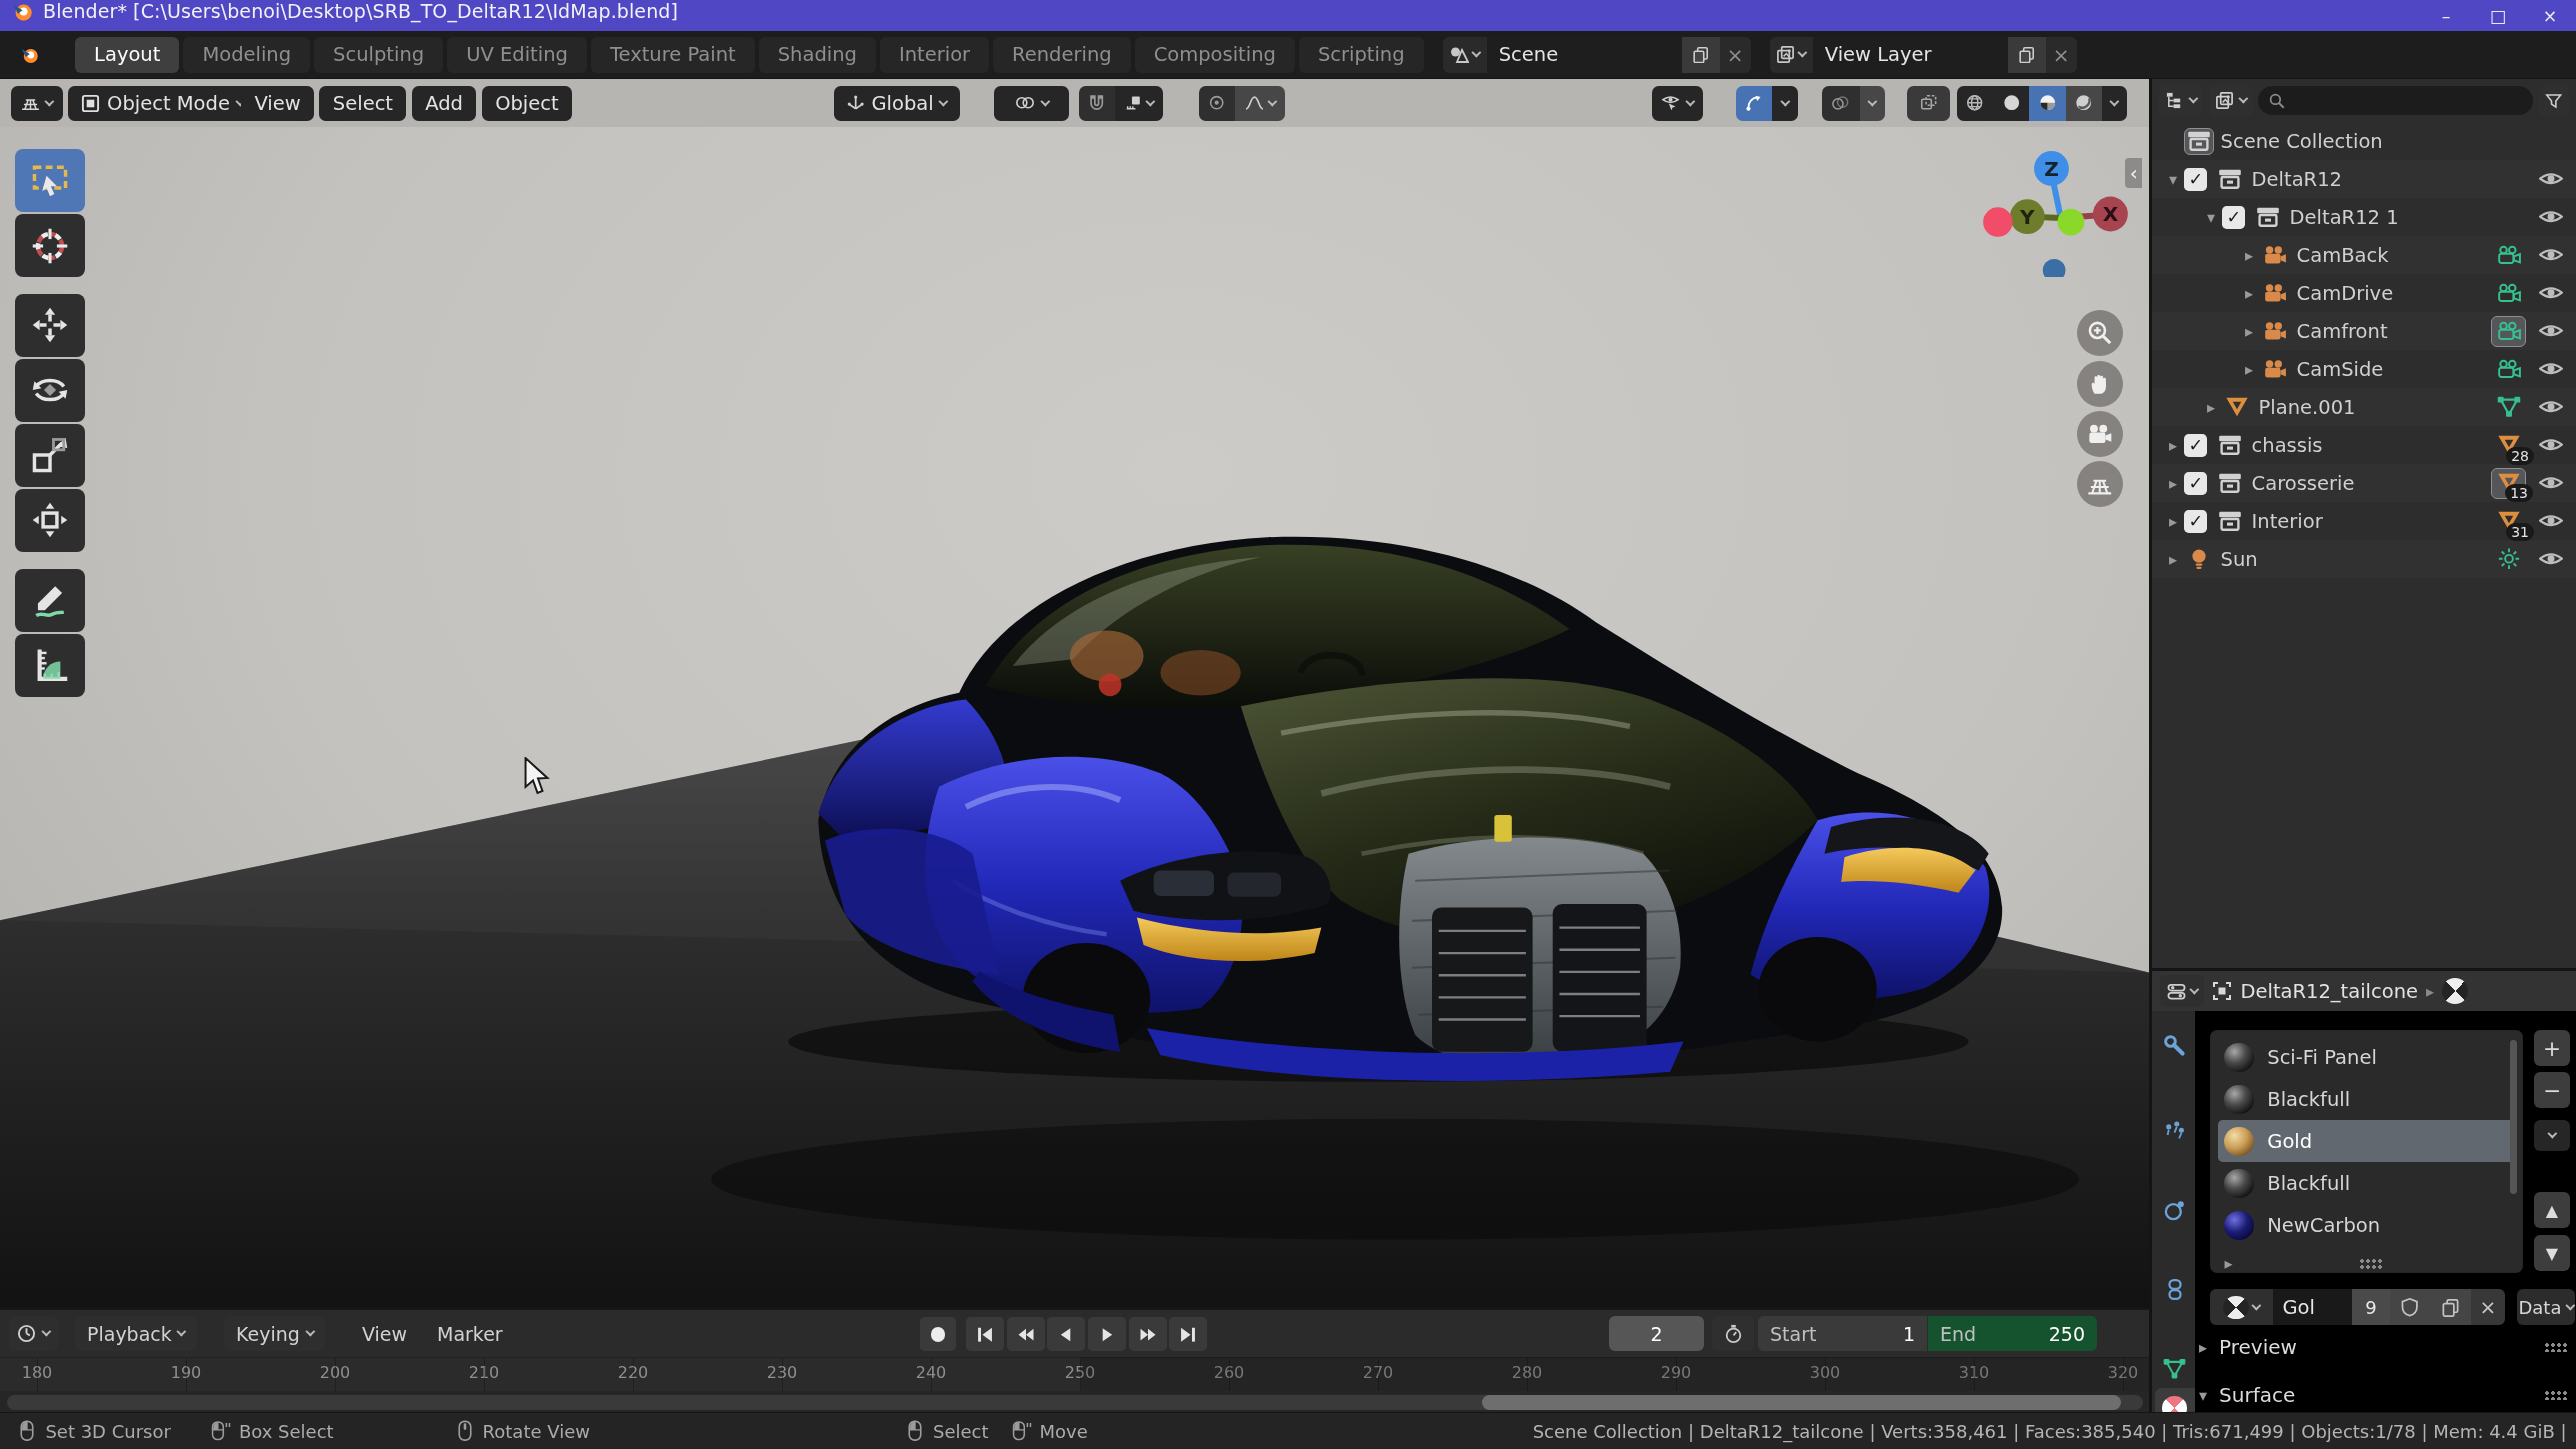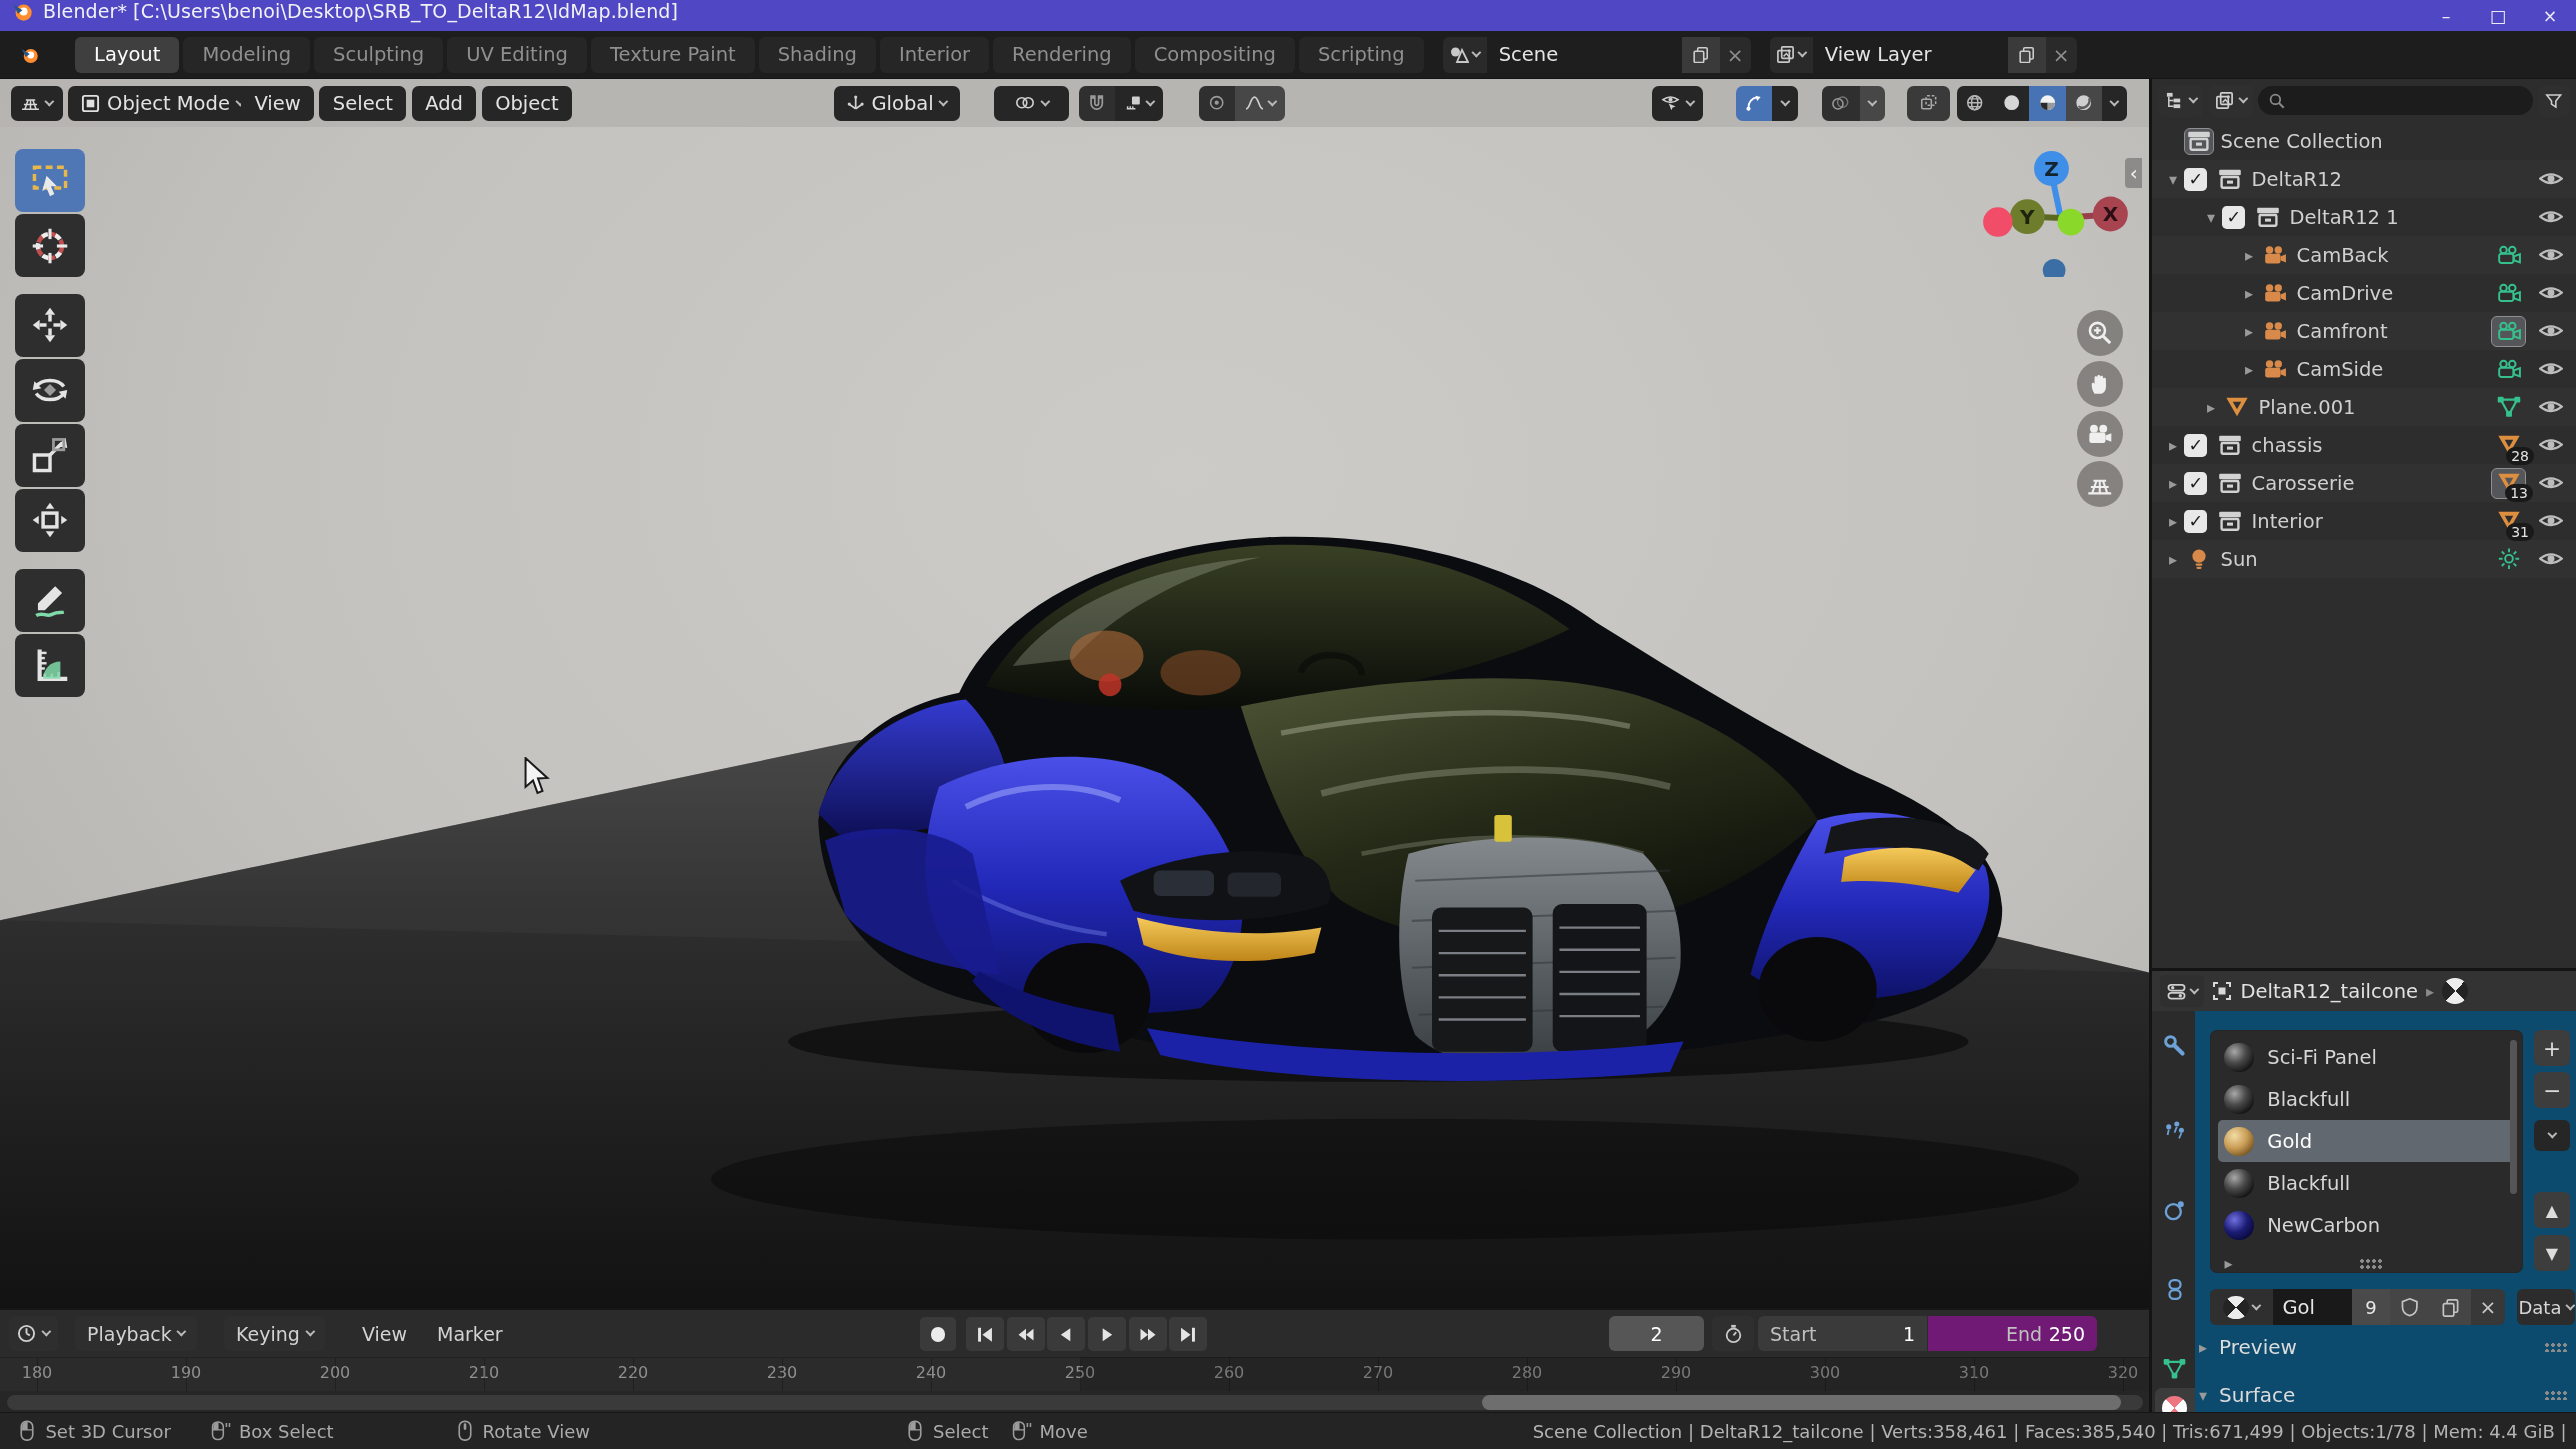--- a/index.html
+++ b/index.html
@@ -30,21 +30,21 @@
   .idblock .ib-x{background:#2a2a2a;display:flex;align-items:center;justify-content:center;width:31px;color:#8f8f8f;font-size:20px;}
 
   .chev{width:8.7px;height:8.7px;border-right:2px solid #b9b9b9;border-bottom:2px solid #b9b9b9;transform:rotate(45deg);margin-top:-4px;}
   .chev.sm{width:6.7px;height:6.7px;}
 
   
   #viewport{position:absolute;left:0;top:79px;width:2149px;height:1229px;overflow:hidden;
     background:radial-gradient(ellipse at 55% 32%,#cdcbc8 0%,#c4c2bf 55%,#b0aeab 100%);}
   #timeline{position:absolute;left:0;top:1308px;width:2149px;height:104px;background:#2b2b2b;border-top:2px solid #171717;}
   #outliner{position:absolute;left:2152px;top:79px;width:424px;height:889px;background:#2d2d2d;}
-  #props{position:absolute;left:2152px;top:971px;width:424px;height:441px;background:#0c4a6e;}
+  #props{position:absolute;left:2152px;top:971px;width:424px;height:441px;background:#000000;}
   #vsep{position:absolute;left:2149px;top:79px;width:2.7px;height:1333px;background:#141414;}
   #hsep-op{position:absolute;left:2152px;top:968px;width:424px;height:2.7px;background:#141414;}
   #statusbar{position:absolute;left:0;top:1412px;width:2576px;height:37px;background:#242424;border-top:1.3px solid #161616;display:flex;align-items:center;font-size:18px;color:#ababab;}
 
   
   #vp-header{position:absolute;left:0;top:0;width:2149px;height:48px;background:rgba(182,180,177,.96);display:flex;align-items:center;}
   .vbtn{height:35px;background:#262626;border-radius:6.7px;display:flex;align-items:center;justify-content:center;padding:0 13.4px;font-size:19.5px;color:#e3e3e3;gap:6.7px;position:absolute;top:6.7px;}
   .vgrp{position:absolute;top:6.7px;height:35px;display:flex;border-radius:6.7px;overflow:hidden;}
   .vgrp .cell{height:100%;background:#262626;display:flex;align-items:center;justify-content:center;padding:0 9.4px;gap:5.4px;}
   .cell.dim{background:#2f2f2f;color:#9a9a9a;}
@@ -876,21 +876,21 @@
     <div class="tbtn" style="left:1609px;width:95px;background:#565656;justify-content:center;color:#fff">2</div>
     <div class="tbtn" style="left:1712px;width:42px;padding:0;background:#2f2f2f;justify-content:center">
         <svg class="ic" width="19" height="20" style="color:#c8c8c8" viewBox="0 0 28 30">
           <use href="#i-stopwatch"></use>
         </svg>
       </div>
     <div class="tbtn" style="left:1758px;width:169px;background:#3a3a3a;border-radius:6px 0 0 6px;justify-content:space-between">
         <span style="color:#c0c0c0">Start</span>
         <span style="color:#fff">1</span>
       </div>
-    <div class="tbtn" style="left:1928px;width:169px;background:#701a75;border-radius:0 6px 6px 0;justify-content:flex-end">
+    <div class="tbtn" style="left:1928px;width:169px;background:#14532d;border-radius:0 6px 6px 0;justify-content:space-between">
         <span style="color:#c0c0c0">End</span>
         <span style="color:#fff">250</span>
       </div>
   </div>
   <div id="ruler">
     <div>
         <div class="tick" style="--i: 0;">180</div>
         <div class="tick" style="--i: 1;">190</div>
         <div class="tick" style="--i: 2;">200</div>
         <div class="tick" style="--i: 3;">210</div>

